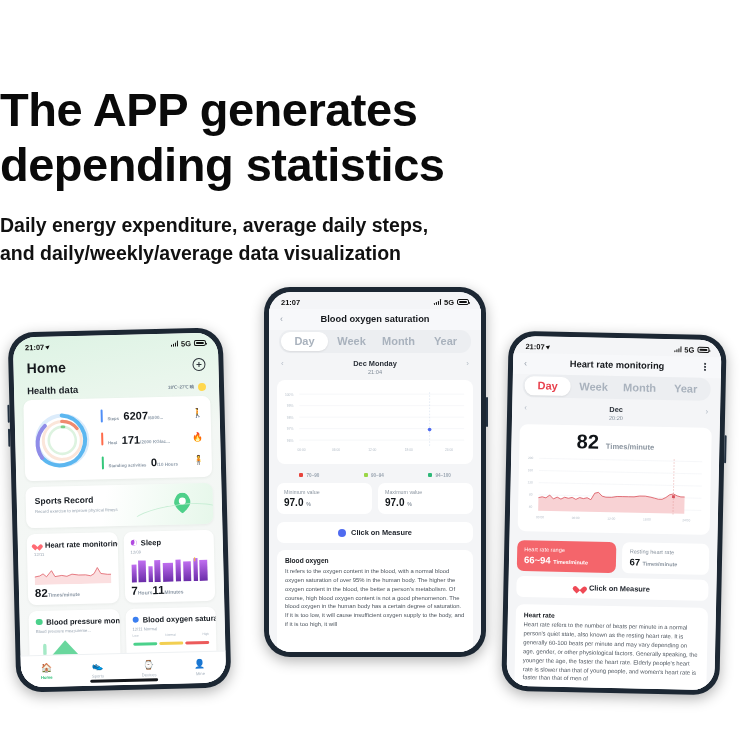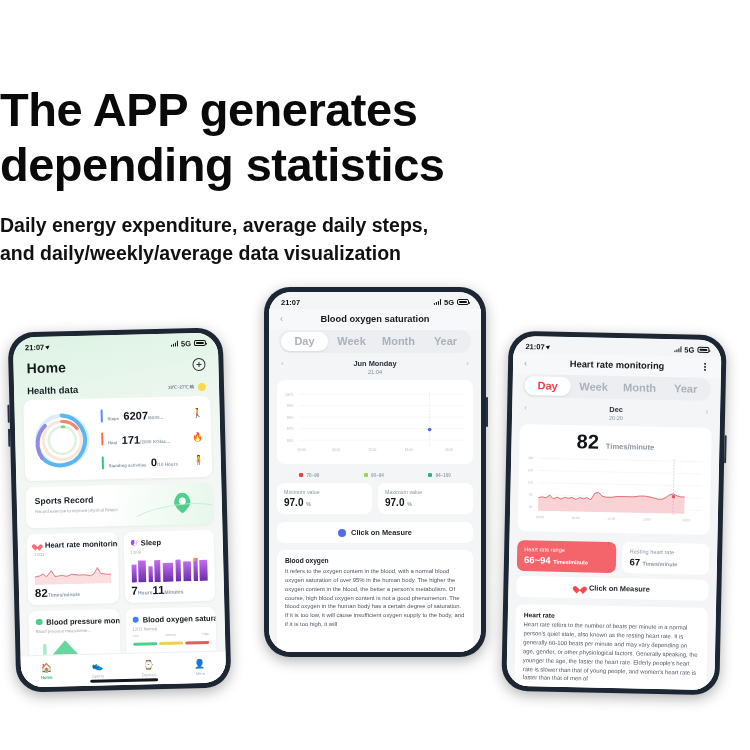--- a/index.html
+++ b/index.html
@@ -433,21 +433,21 @@
 
       <div class="seg">
         <div class="on">Day</div>
         <div>Week</div>
         <div>Month</div>
         <div>Year</div>
       </div>
 
       <div class="daynav">
         <span class="ar">‹</span>
-        <span class="d">Jun Monday</span>
+        <span class="d">Dec Monday</span>
         <span class="ar">›</span>
       </div>
       <div class="timestamp">21:04</div>
 
       <div class="panel">
         <svg viewBox="0 0 190 70" width="100%" height="68">
           <g stroke="#eceff3" stroke-width="0.5">
             <line x1="16" y1="8" x2="188" y2="8"></line>
             <line x1="16" y1="20" x2="188" y2="20"></line>
             <line x1="16" y1="32" x2="188" y2="32"></line>

